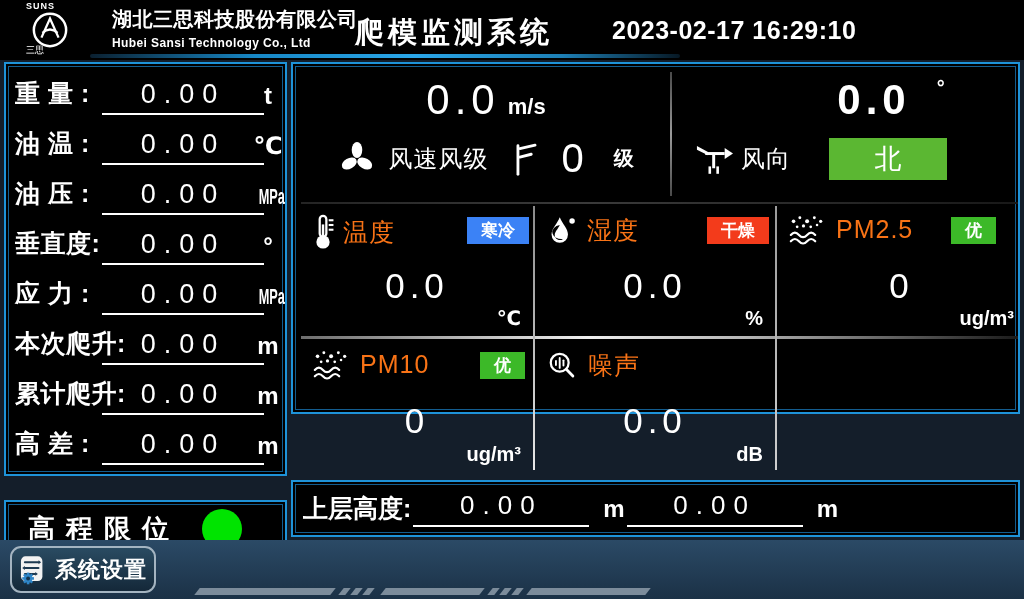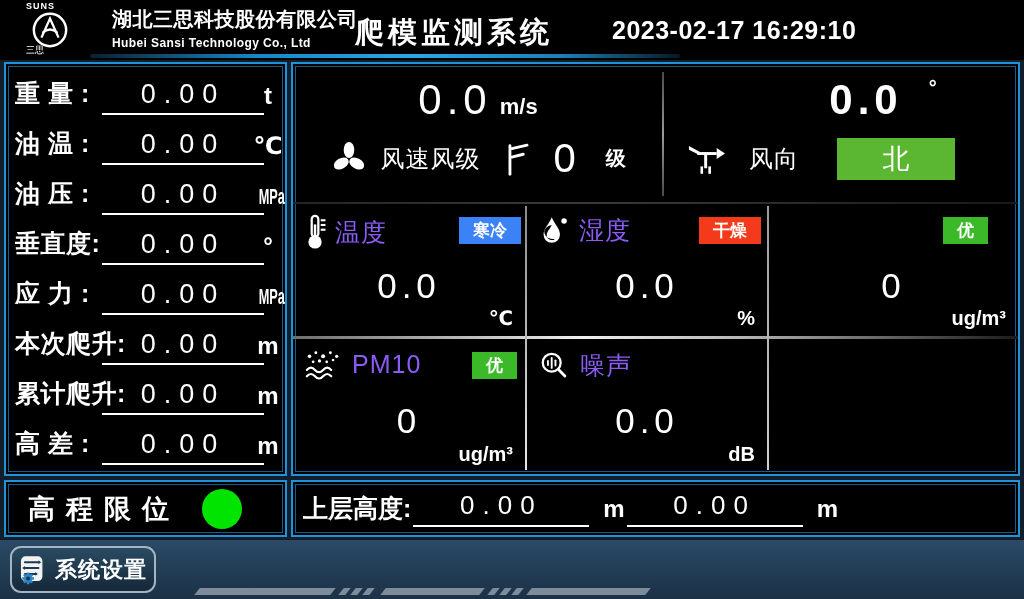--- a/index.html
+++ b/index.html
@@ -27,65 +27,65 @@
     box-shadow:inset 0 0 0 2px #000, inset 0 0 0 3px #135d8f;box-sizing:border-box;}
   
   .sidebar{left:4px;top:62px;width:283px;height:414px;padding-top:5px;}
   .srow{position:relative;height:50px;}
   .sl{position:absolute;left:9px;bottom:9px;font-size:25px;font-weight:bold;white-space:pre;letter-spacing:0.5px;}
   .sv{position:absolute;left:96px;bottom:4px;width:162px;text-align:center;font-size:27px;
       letter-spacing:8px;border-bottom:2px solid #fff;padding-bottom:3px;}
   .su{position:absolute;right:1px;bottom:9px;width:32px;text-align:center;font-size:24px;font-weight:bold;}
   .su-narrow{transform:scaleX(0.58);transform-origin:center;font-size:22px;}
   
-  .main{left:291px;top:62px;width:729px;height:414px;}
+  .main{left:291px;top:62px;width:729px;height:352px;padding-left:8px;}
   .main-inner{position:relative;width:100%;height:100%;}
   .wind-left{position:absolute;left:0;top:0;width:370px;height:138px;}
   .ws-value{position:absolute;top:12px;left:0;width:100%;text-align:center;font-size:42px;letter-spacing:5px;}
   .ws-unit{font-size:22px;font-weight:bold;letter-spacing:0;margin-left:8px;}
   .ws-row{position:absolute;top:72px;left:0;width:100%;display:flex;justify-content:center;align-items:center;gap:12px;}
   .ws-label{font-size:24px;letter-spacing:1px;}
   .ws-level{font-size:40px;margin-left:10px;}
   .ws-level-unit{font-size:20px;font-weight:bold;margin-left:18px;}
   .wind-divider{position:absolute;left:369px;top:8px;width:2px;height:124px;
     background:linear-gradient(180deg,#4a4a4a,#9a9a9a,#4a4a4a);}
   .wind-right{position:absolute;left:371px;top:0;width:354px;height:138px;}
   .wd-value{position:absolute;top:12px;left:10px;width:100%;text-align:center;padding-left:64px;
     box-sizing:border-box;font-size:42px;letter-spacing:5px;font-weight:bold;}
   .wd-deg{font-size:20px;letter-spacing:0;vertical-align:20px;margin-left:26px;}
   .wd-row{position:absolute;top:74px;left:24px;display:flex;align-items:center;}
-  .wd-label{font-size:24px;margin-left:24px;letter-spacing:1px;}
+  .wd-label{font-size:24px;margin-left:8px;letter-spacing:1px;}
   .dir-badge{margin-left:38px;width:118px;height:42px;line-height:42px;text-align:center;
     font-size:27px;color:#fff;}
   .hdiv-faint{position:absolute;left:0;top:138px;width:100%;height:2px;
     background:linear-gradient(90deg,#242424,#3a3a3a 40%,#181818);}
   .hdiv{position:absolute;left:0;top:272px;width:100%;height:3px;
     background:linear-gradient(90deg,#6e6e6e,#efefef 40%,#b5b5b5 62%,#1b1b1b);}
   .vdiv1{position:absolute;left:232px;top:142px;width:2px;height:264px;
     background:linear-gradient(180deg,#8a8a8a,#e8e8e8);}
   .vdiv2{position:absolute;left:474px;top:142px;width:2px;height:264px;
     background:linear-gradient(180deg,#9a9a9a,#cfcfcf);}
   .cell{position:absolute;}
   .c-temp{left:0;top:140px;width:232px;height:132px;}
   .c-hum{left:234px;top:140px;width:240px;height:132px;}
   .c-pm25{left:476px;top:140px;width:249px;height:132px;}
   .c-pm10{left:0;top:275px;width:232px;height:133px;}
   .c-noise{left:234px;top:275px;width:240px;height:133px;}
   .cell-head{position:absolute;top:10px;left:12px;display:flex;align-items:center;gap:9px;}
-  .cell-label{font-size:25px;color:#8b5cf6;letter-spacing:1px;}
+  .cell-label{font-size:25px;color:#f97316;letter-spacing:1px;}
   .badge{position:absolute;top:13px;height:27px;line-height:27px;padding:0 14px;
     font-size:17px;font-weight:bold;color:#fff;}
   .c-temp .badge{right:4px;}
   .c-hum .badge{right:6px;margin-left:28px;}
   .c-pm25 .badge{right:30px;}
   .c-pm10 .badge{right:8px;}
   .cell-value{position:absolute;top:62px;left:0;width:100%;text-align:center;font-size:35px;letter-spacing:5px;}
   .cell-unit{position:absolute;bottom:6px;right:12px;font-size:20px;font-weight:bold;}
   
-  .elev{left:4px;top:480px;width:283px;height:57px;text-align:right;}
+  .elev{left:4px;top:500px;width:283px;height:57px;text-align:right;}
   .elev-label{position:absolute;left:22px;top:50%;transform:translateY(-50%);
     font-size:27px;font-weight:bold;letter-spacing:11px;white-space:nowrap;}
   .elev-dot{position:absolute;left:196px;top:50%;transform:translateY(-50%);
     width:40px;height:40px;border-radius:50%;}
   .heights{left:291px;top:480px;width:729px;height:57px;display:flex;align-items:center;padding:0 10px;}
   .h-label{font-size:25px;font-weight:bold;white-space:nowrap;}
   .h-val{width:176px;text-align:center;font-size:26px;letter-spacing:8px;
     border-bottom:2px solid #fff;padding-bottom:4px;margin-left:2px;}
   .h-unit{font-size:24px;font-weight:bold;margin-left:14px;}
   .h-label.second{margin-left:40px;}
@@ -248,20 +248,40 @@
         <circle cx="27.5" cy="6.5" r="3" fill="#fff"></circle>
       </svg>
       <span class="cell-label">湿度</span>
     </div>
     <span class="badge" style="background-color: rgb(243, 59, 27);">干燥</span>
     <div class="cell-value">0.0</div>
     <span class="cell-unit">%</span>
   </div>
 
   <div class="cell c-pm25">
+    <div class="cell-head">
+      <svg viewBox="0 0 42 34" width="38" height="31">
+        <g fill="#fff">
+          <circle cx="5" cy="8" r="2"></circle>
+              <circle cx="12" cy="4" r="1.6"></circle>
+              <circle cx="20" cy="8" r="2.2"></circle>
+              <circle cx="28" cy="4" r="1.6"></circle>
+              <circle cx="35" cy="8" r="1.8"></circle>
+          <circle cx="9" cy="14" r="1.5"></circle>
+              <circle cx="16" cy="13" r="1.8"></circle>
+              <circle cx="24" cy="14" r="1.5"></circle>
+              <circle cx="31" cy="12" r="1.4"></circle>
+        </g>
+        <g stroke="#fff" stroke-width="2.4" fill="none" stroke-linecap="round">
+          <path d="M2 23 q4.5 -5 9 0 t9 0 t9 0"></path>
+          <path d="M2 30 q4.5 -5 9 0 t9 0 t9 0"></path>
+        </g>
+      </svg>
+      <span class="cell-label">PM2.5</span>
+    </div>
     <span class="badge" style="background-color: rgb(60, 185, 40);">优</span>
     <div class="cell-value">0</div>
     <span class="cell-unit">ug/m³</span>
   </div>
 
   <div class="cell c-pm10">
     <div class="cell-head">
       <svg viewBox="0 0 42 34" width="38" height="31">
         <g fill="#fff">
           <circle cx="5" cy="8" r="2"></circle>

